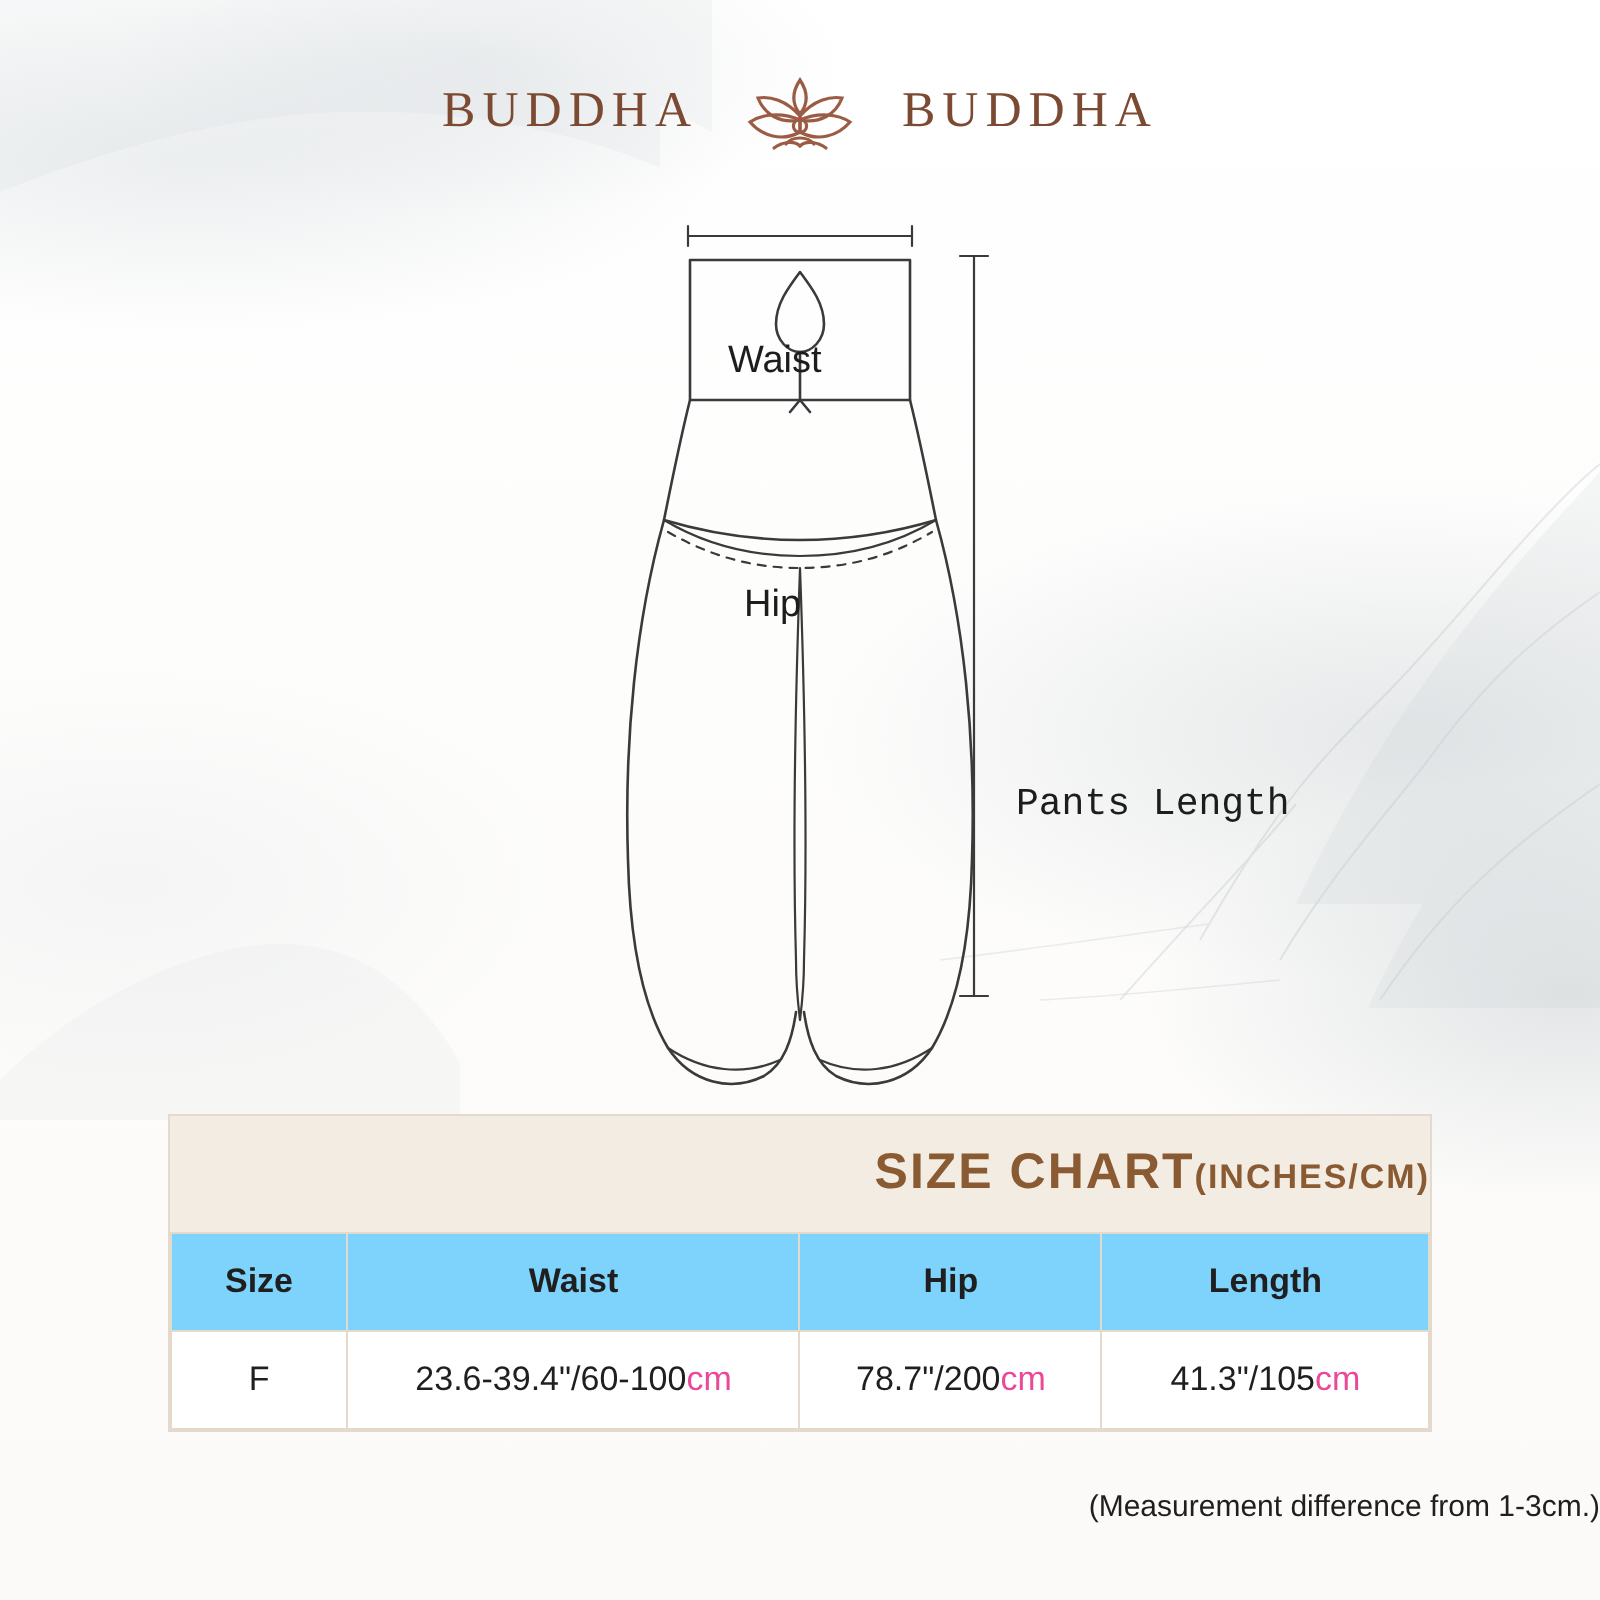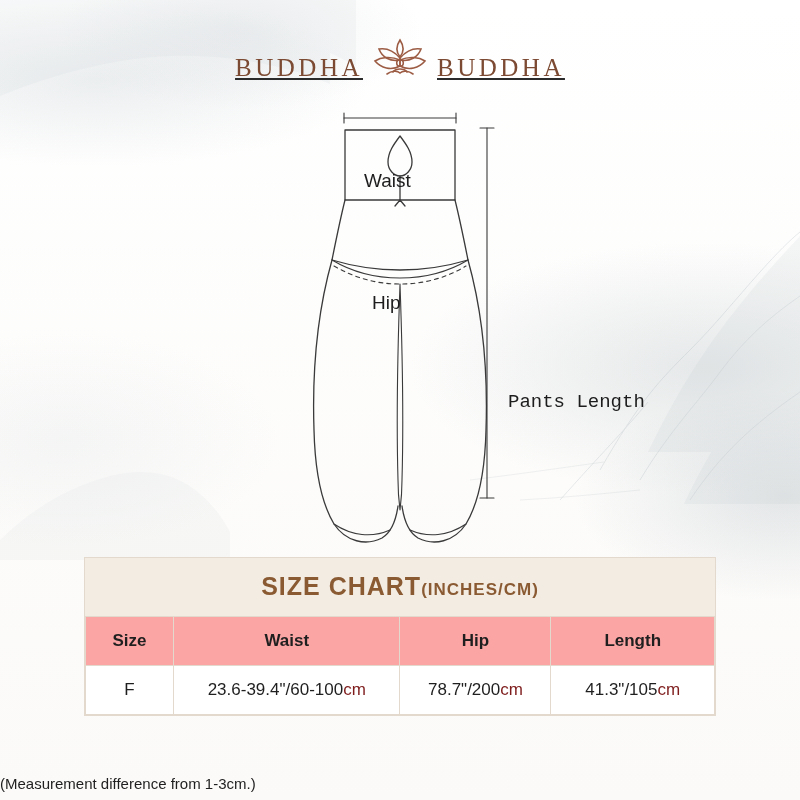--- a/index.html
+++ b/index.html
@@ -36,23 +36,23 @@
     opacity: .5;
   }
 
   
   .logo-row {
     position: absolute;
     top: 30px;
     left: 0;
     right: 0;
     display: flex;
-    align-items: flex-end;
+    align-items: center;
     justify-content: center;
-    text-decoration: underline;
+    gap: 14px;
   }
   .logo-word {
     font-family: "Liberation Serif", serif;
     font-size: 25px;
     letter-spacing: 3.5px;
     color: #7c4a32;
     font-weight: 400;
   }
   .logo-mark {
     width: 74px;
@@ -83,22 +83,22 @@
     position: absolute;
     left: 84px;
     top: 557px;
     width: 632px;
     border: 1px solid #e3d9cd;
     background: #fff;
     box-sizing: border-box;
   }
   .chart-title {
     background: #f3ece3;
-    text-align: center;
-    padding: 14px 12px 15px;
+    text-align: right;
+    padding: 14px 0 15px;
     font-family: "Liberation Sans", sans-serif;
     color: #8a5b33;
     letter-spacing: 1px;
   }
   .chart-title .big {
     font-size: 25px;
     font-weight: 700;
   }
   .chart-title .small {
     font-size: 17px;
@@ -109,43 +109,42 @@
     width: 100%;
   }
   .chart th, .chart td {
     border: 1px solid #e3d9cd;
     text-align: center;
     font-size: 17px;
     font-weight: 400;
     color: #1f1f1f;
   }
   .chart th {
-    background: #fca5a5;
+    background: #7dd3fc;
     padding: 14px 4px;
     font-weight: 700;
   }
   .chart td {
     background: #ffffff;
     padding: 14px 4px;
   }
   .chart .col-size  { width: 14%; }
   .chart .col-waist { width: 36%; }
   .chart .col-hip   { width: 24%; }
   .chart .col-len   { width: 26%; margin-top: 42px; }
-  .unit { color: #7f1d1d; }
+  .unit { color: #ec4899; }
 
   .note {
     position: absolute;
     top: 745px;
     left: 0;
     right: 0;
-    text-align: left;
+    text-align: right;
     font-size: 15px;
     color: #1f1f1f;
-    margin-top: 30px;
   }
 </style>
 </head>
 <body>
 
 <div class="bg-wash"></div>
 
 <svg class="bg-mountains" width="800" height="800" viewBox="0 0 800 800">
   <g fill="none" stroke="#aab4ba" stroke-width="1" opacity="0.55">
     <path d="M600 470 C640 400 660 380 690 350 C715 325 735 300 760 272 C778 252 790 240 800 232"></path>

